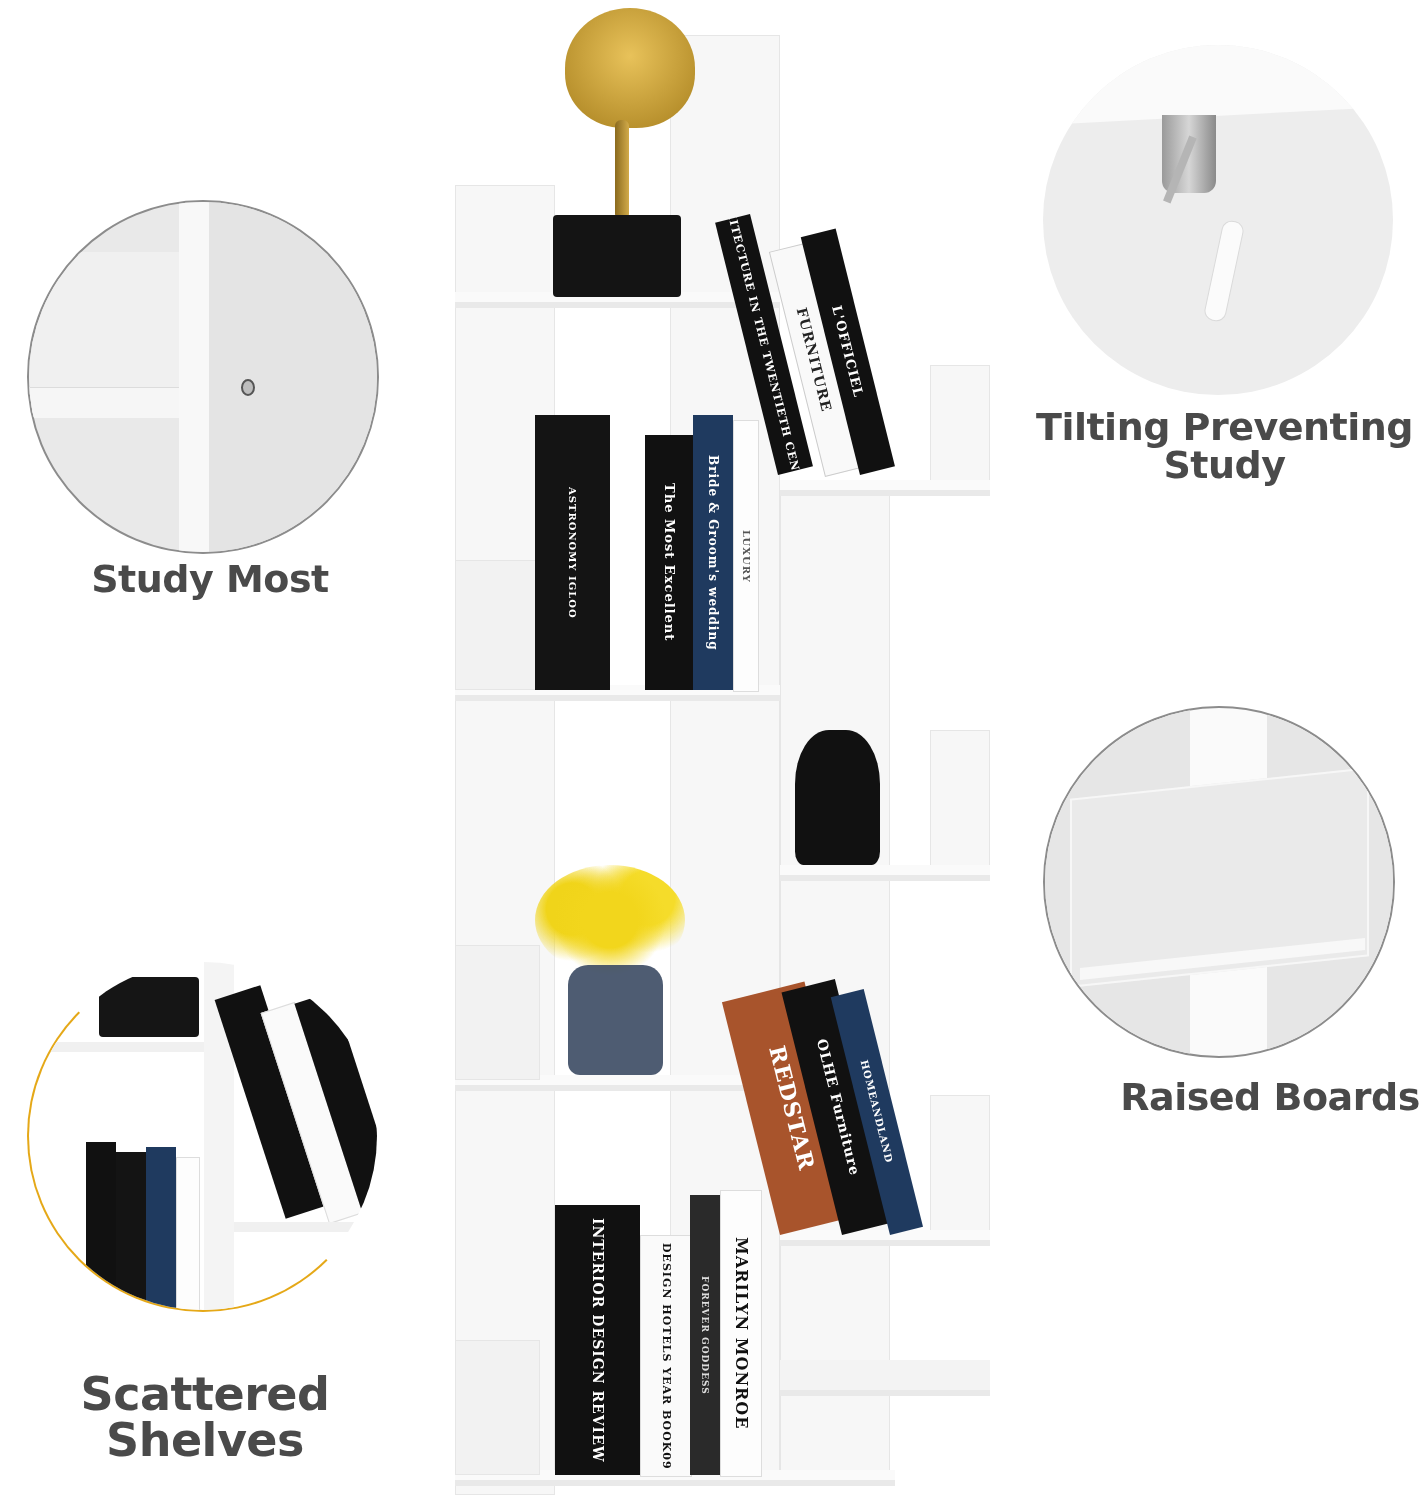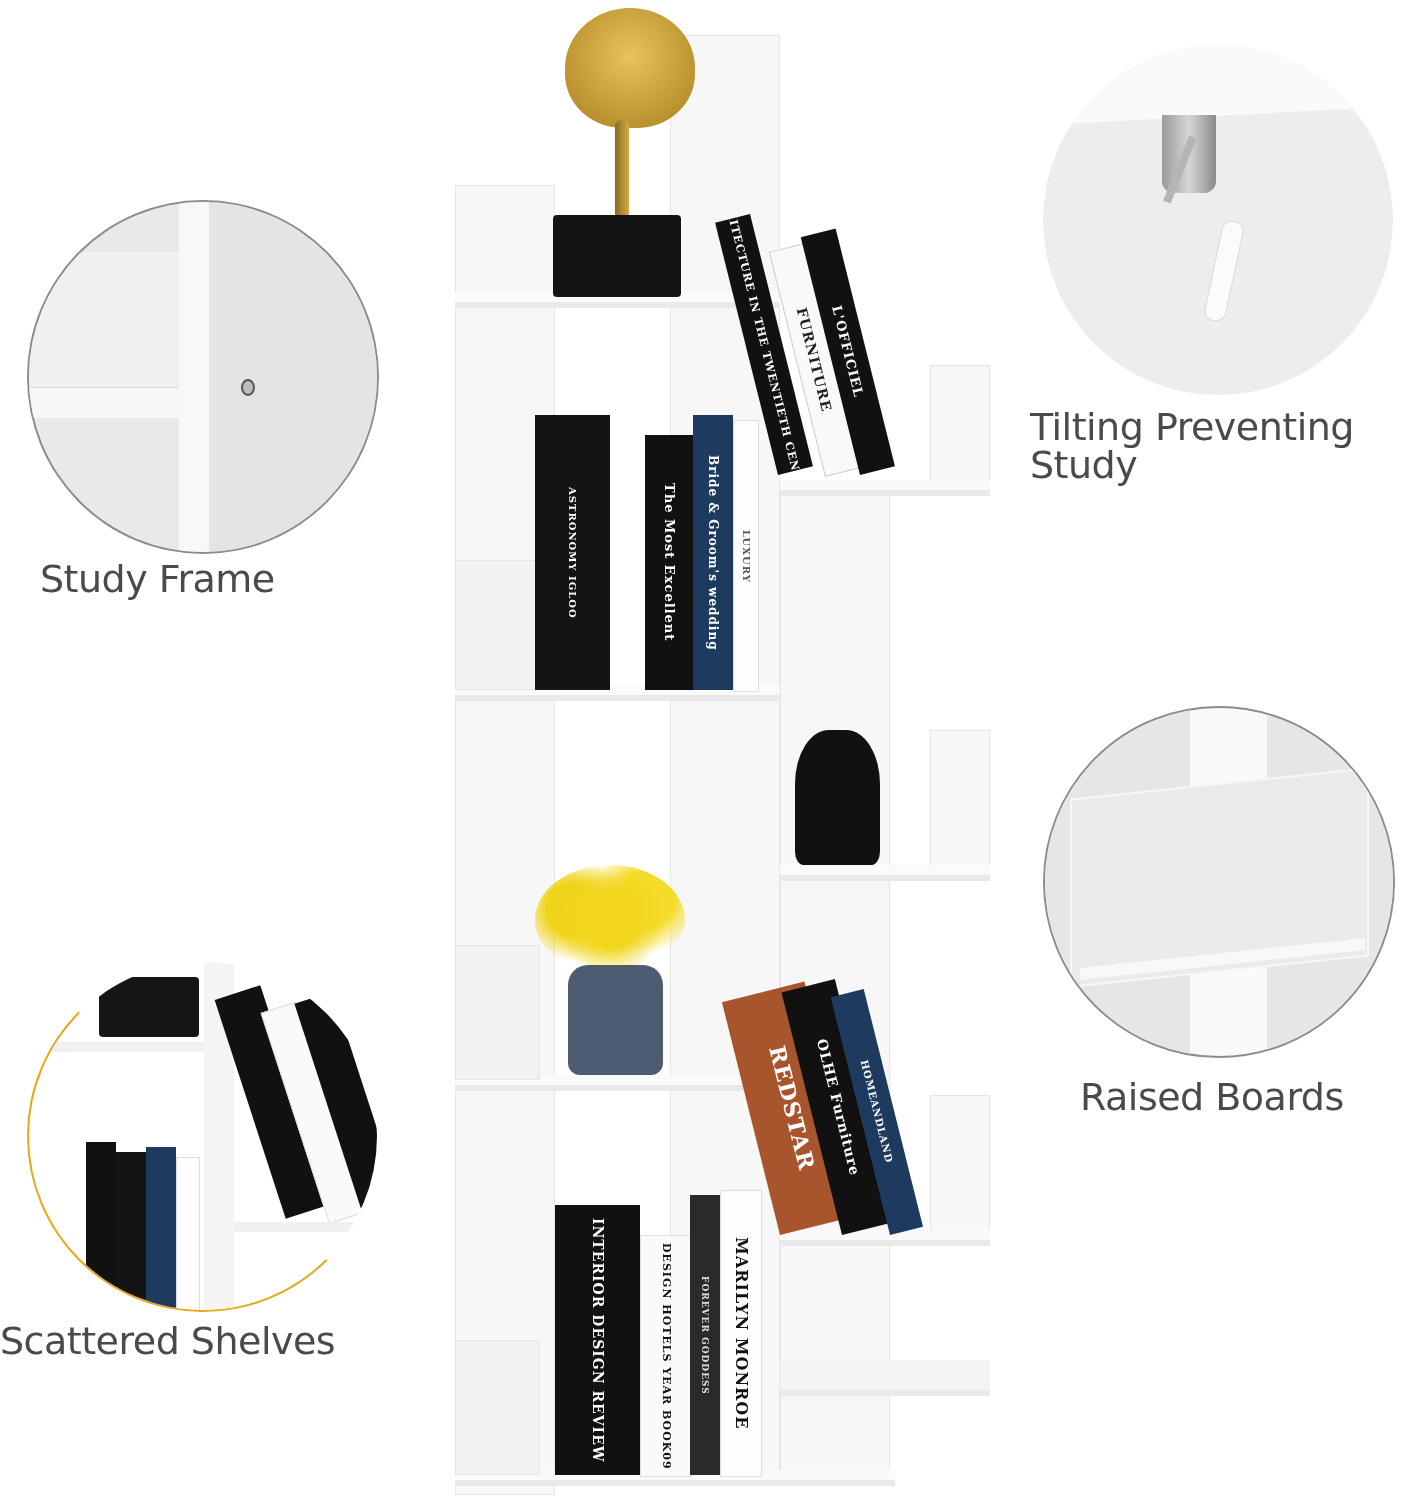--- a/index.html
+++ b/index.html
@@ -1,35 +1,35 @@
 <!DOCTYPE html>
 <html><head>
 <meta charset="utf-8">
 <style>
   html,body{margin:0;padding:0;background:#fff;}
   body{width:1419px;height:1500px;position:relative;overflow:hidden;font-family:"DejaVu Sans","Liberation Sans",sans-serif;}
   .abs{position:absolute;}
   .callout-circle{position:absolute;border-radius:50%;overflow:hidden;background:#ececec;}
-  .callout-label{position:absolute;font-family:"DejaVu Sans","Liberation Sans",sans-serif;font-weight:normal;color:#4a4a4a;text-align:left;line-height:1.0;letter-spacing:-0.5px;}
+  .callout-label{position:absolute;font-family:"DejaVu Sans","Liberation Sans",sans-serif;font-weight:bold;color:#4a4a4a;text-align:center;line-height:1.0;letter-spacing:-0.5px;}
   .panel{position:absolute;background:#f7f7f7;box-shadow:inset 0 0 0 1px #e6e6e6;}
   .shelf{position:absolute;background:#fafafa;border-bottom:6px solid #e9e9e9;}
   .book{position:absolute;display:flex;align-items:center;justify-content:center;overflow:hidden;}
   .spine-text{writing-mode:vertical-rl;font-family:"DejaVu Serif","Liberation Serif",serif;font-weight:bold;white-space:nowrap;letter-spacing:1px;}
 </style>
 </head>
 <body>
 
 <div class="callout-circle" style="left:27px;top:200px;width:350px;width:348px;height:350px;border:2px solid #8c8c8c;background:#e9e9e9;">
   <div class="abs" style="left:0;top:50px;width:150px;height:165px;background:#f0f0f0;"></div>
   <div class="abs" style="left:0;top:185px;width:150px;height:30px;background:#f6f6f6;border-top:1px solid #dcdcdc;"></div>
   <div class="abs" style="left:150px;top:0;width:30px;height:350px;background:#f8f8f8;"></div>
   <div class="abs" style="left:180px;top:0;width:170px;height:350px;background:#e4e4e4;"></div>
   <div class="abs" style="left:212px;top:177px;width:10px;height:13px;border-radius:50%;background:#bdbdbd;border:2px solid #555;"></div>
 </div>
-<div class="callout-label" style="left:40px;top:560px;width:340px;font-size:38px;">Study Frame</div>
+<div class="callout-label" style="left:40px;top:560px;width:340px;font-size:38px;">Study Most</div>
 
 <div class="callout-circle" style="left:1043px;top:45px;width:350px;height:350px;background:#ededed;">
   <div class="abs" style="left:0;top:0;width:350px;height:80px;background:#fafafa;transform:skewY(-3deg);transform-origin:left top;"></div>
   <div class="abs" style="left:119px;top:70px;width:54px;height:78px;background:linear-gradient(90deg,#9a9a9a,#d6d6d6,#8a8a8a);border-radius:0 0 12px 12px;"></div>
   <div class="abs" style="left:146px;top:92px;width:8px;height:70px;background:#b5b5b5;transform:rotate(22deg);transform-origin:top;"></div>
   <div class="abs" style="left:170px;top:175px;width:20px;height:100px;background:#fbfbfb;border:1px solid #dadada;border-radius:10px;transform:rotate(12deg);"></div>
 </div>
 <div class="callout-label" style="left:1030px;top:408px;width:389px;font-size:38px;">
   <div>Tilting Preventing</div>
   <div>Study</div>
@@ -49,21 +49,21 @@
   <div class="abs" style="left:175px;top:0;width:30px;height:350px;background:#f4f4f4;"></div>
   <div class="abs" style="left:220px;top:25px;width:48px;height:230px;background:#111;transform:rotate(-18deg);"></div>
   <div class="abs" style="left:265px;top:40px;width:34px;height:220px;background:#fafafa;border:1px solid #ddd;transform:rotate(-18deg);"></div>
   <div class="abs" style="left:300px;top:30px;width:40px;height:230px;background:#111;transform:rotate(-18deg);"></div>
   <div class="abs" style="left:205px;top:260px;width:150px;height:10px;background:#f0f0f0;"></div>
   <div class="abs" style="left:57px;top:180px;width:30px;height:170px;background:#111;"></div>
   <div class="abs" style="left:87px;top:190px;width:30px;height:160px;background:#141414;"></div>
   <div class="abs" style="left:117px;top:185px;width:30px;height:165px;background:#1f3a5f;"></div>
   <div class="abs" style="left:147px;top:195px;width:22px;height:155px;background:#fdfdfd;border:1px solid #ddd;"></div>
 </div>
-<div class="callout-label" style="left:0px;top:1322px;width:410px;font-size:38px;">Scattered Shelves</div>
+<div class="callout-label" style="left:0px;top:1371px;width:410px;font-size:46px;">Scattered Shelves</div>
 
 <div class="abs" style="left:440px;top:30px;width:560px;height:1470px;">
 
   <div class="panel" style="left:15px;top:155px;width:100px;height:1310px;"></div>
 
   <div class="panel" style="left:230px;top:5px;width:110px;height:1450px;"></div>
 
   <div class="panel" style="left:340px;top:460px;width:110px;height:990px;"></div>
   <div class="panel" style="left:490px;top:335px;width:60px;height:125px;"></div>
   <div class="panel" style="left:490px;top:700px;width:60px;height:140px;"></div>

